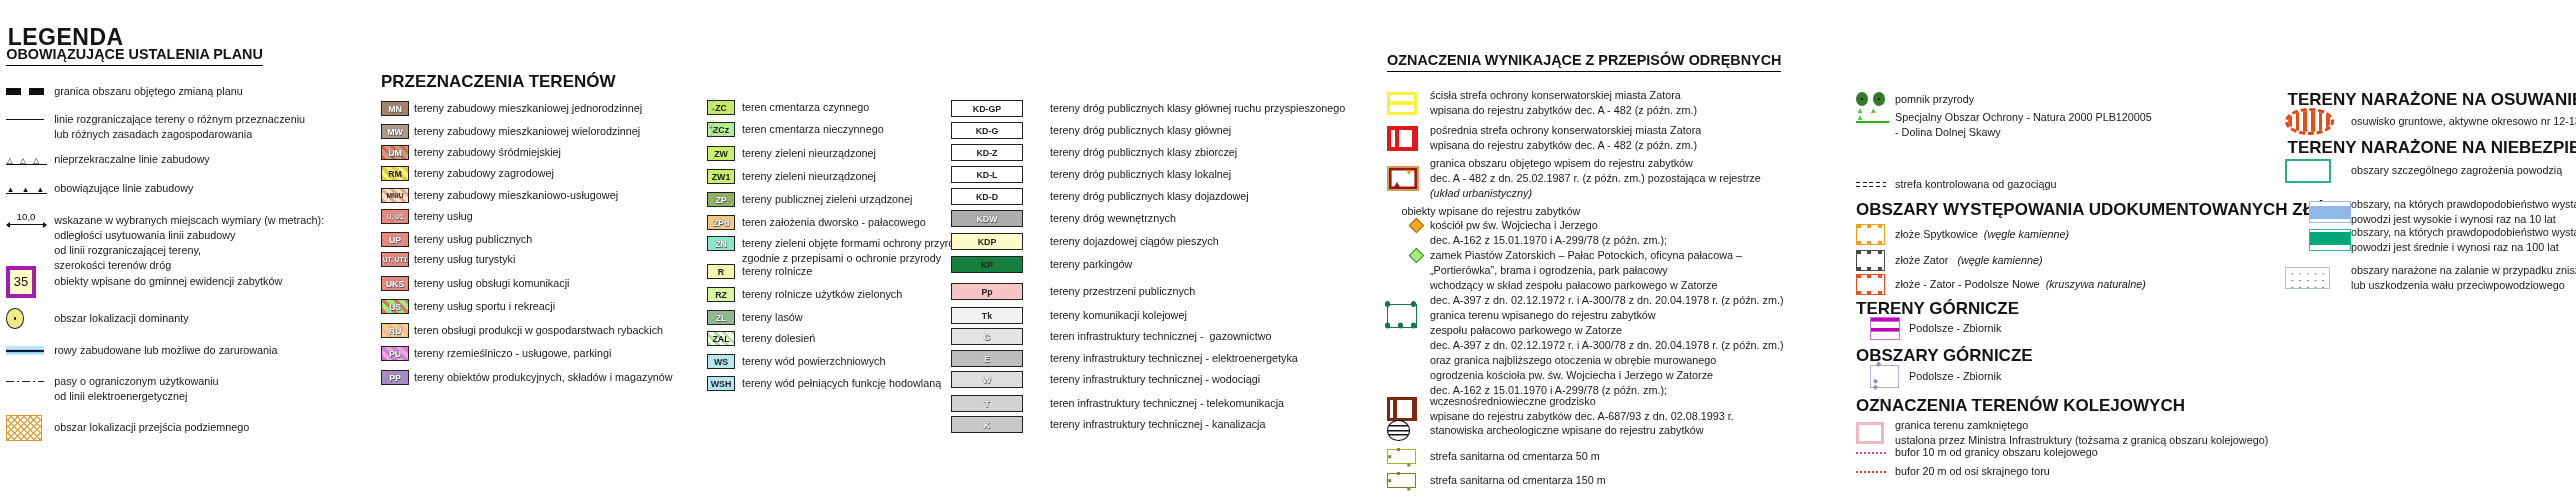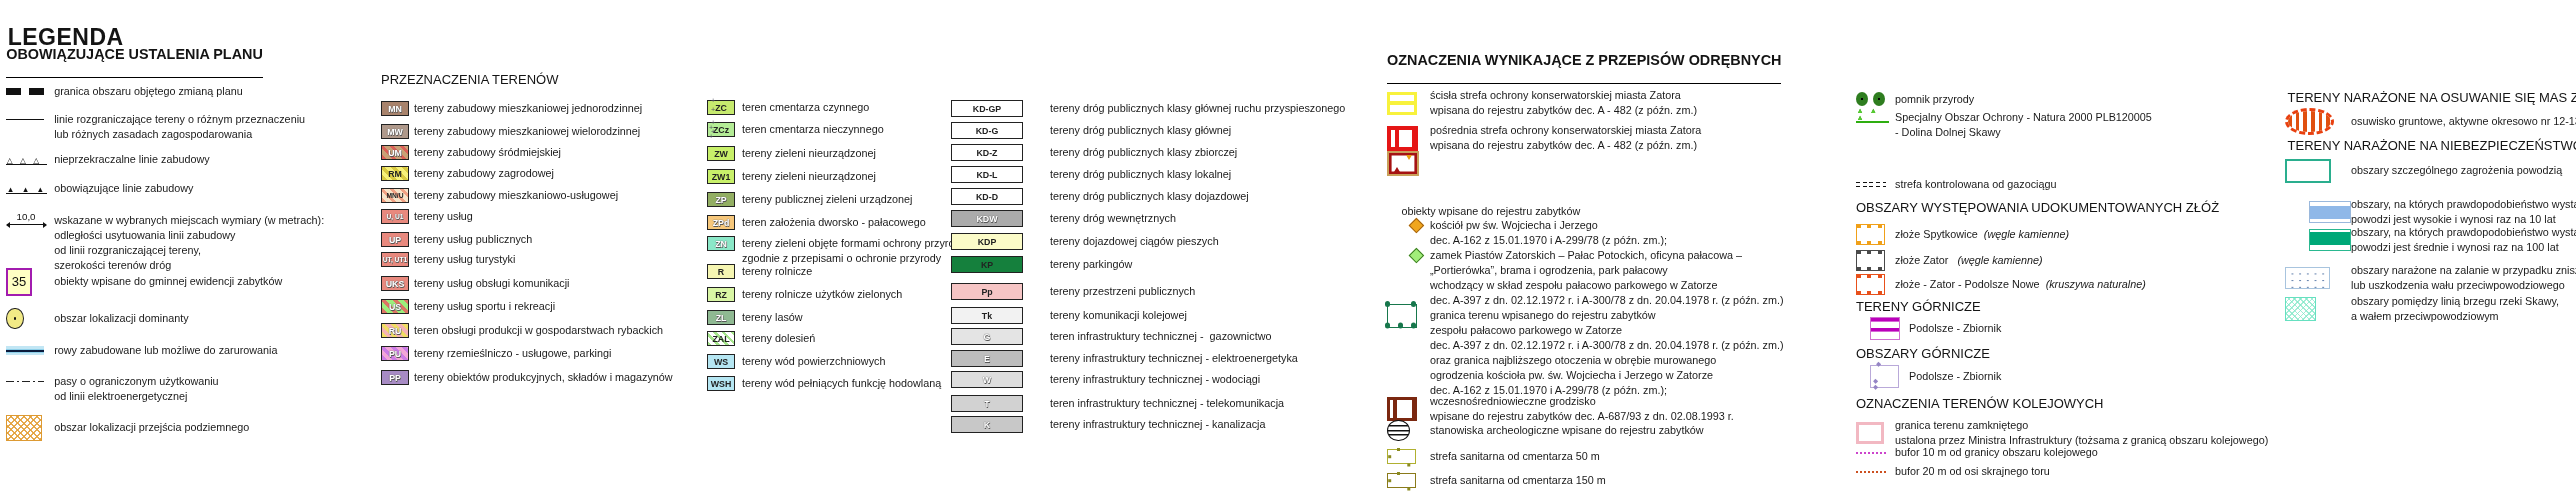--- a/index.html
+++ b/index.html
@@ -5,35 +5,35 @@
   html,body{margin:0;padding:0}
   body{width:3099px;height:497px;background:#fff;position:relative;
        font-family:"Liberation Sans",sans-serif;color:#141414;overflow:hidden}
   .col{position:absolute;top:0;height:497px}
   .r{position:absolute;left:0;display:flex;align-items:flex-start}
   .s{height:15px;display:flex;align-items:center;justify-content:flex-start;flex:0 0 auto;overflow:visible}
   .vc{align-self:center}
   .l{font-size:10.8px;line-height:15px;white-space:pre;width:max-content;color:#1a1a1a}
   .it{font-style:italic}
   .h1{font-size:23px;font-weight:bold;letter-spacing:0.5px;width:max-content}
-  .h2{font-size:14.4px;font-weight:bold;border-bottom:1.5px solid #000;padding-bottom:15px;width:max-content;position:absolute}
-  .h3{font-size:13px;font-weight:normal;width:max-content;position:absolute}
+  .h2{font-size:14.4px;font-weight:bold;border-bottom:1.5px solid #000;padding-bottom:3px;width:max-content;position:absolute}
+  .h3{font-size:17px;font-weight:bold;width:max-content;position:absolute}
   
   .c1 .s{width:48px}
   .sym-granica{width:38px;height:6.2px;background:repeating-linear-gradient(90deg,#111 0 15.5px,transparent 15.5px 23px)}
   .sym-linia{width:38px;height:1px;background:#111}
   .sym-tri{width:41px;height:10.3px;position:relative;border-bottom:1px solid #111}
   .sym-tri::after{content:"△ △ △";position:absolute;left:0.5px;bottom:-1px;font-size:7.7px;letter-spacing:2.6px;color:#111;line-height:1}
   .sym-trif::after{content:"▲ ▲ ▲"}
   .sym-dim{width:41px;height:17.5px;position:relative}
   .sym-dim .ln{position:absolute;left:1px;right:1px;top:12.4px;height:1px;background:#111}
   .sym-dim .ln::before{content:"";position:absolute;left:-1px;top:-2.6px;border:3.1px solid transparent;border-right:4.6px solid #111;border-left:0}
   .sym-dim .ln::after{content:"";position:absolute;right:-1px;top:-2.6px;border:3.1px solid transparent;border-left:4.6px solid #111;border-right:0}
   .dimnum{position:absolute;top:-1px;left:10.3px;font-size:9.8px;color:#111}
-  .sym-35{width:21.6px;height:24px;background:#FFFFC4;border:2px solid #a21caf;display:flex;align-items:center;justify-content:center;font-size:13px;color:#111}
+  .sym-35{width:21.6px;height:24px;background:#FFFFC4;border:4px solid #a21caf;display:flex;align-items:center;justify-content:center;font-size:13px;color:#111}
   .sym-dom{width:15.5px;height:19.6px;border:1px solid #222;border-radius:50%;background:#F2EA86;position:relative}
   .sym-dom::after{content:"";position:absolute;left:50%;top:50%;width:2.6px;height:2.6px;margin:-1.3px 0 0 -1.3px;background:#111;border-radius:50%}
   .sym-rowy{width:38px;height:9.3px;background:linear-gradient(180deg,#C2E6F4 0 2.6px,#8FD0EA 2.6px 3.6px,#0B1B3C 3.6px 5.7px,#8FD0EA 5.7px 6.7px,#C2E6F4 6.7px 9.3px)}
   .sym-pasy{width:38px;height:1px;background:repeating-linear-gradient(90deg,#222 0 8.2px,transparent 8.2px 11.3px,#222 11.3px 13px,transparent 13px 16px)}
   .sym-przejscie{width:34px;height:24px;border:1px solid #DD9A33;background:
      repeating-linear-gradient(45deg,rgba(228,162,60,.9) 0 1.5px,transparent 1.5px 4.6px),
      repeating-linear-gradient(-45deg,rgba(228,162,60,.9) 0 1.5px,transparent 1.5px 4.6px)}
   
   .c2 .s{width:33px}
   .c3 .s{width:35px}
@@ -565,20 +565,23 @@
       <span class="s vc">
         <span class="sym-posr"></span>
       </span>
       <span class="l">pośrednia strefa ochrony konserwatorskiej miasta Zatora
 wpisana do rejestru zabytków dec. A - 482 (z późn. zm.)</span>
     </div>
   <div class="r" style="top:156px">
       <span class="s vc">
         <span class="sym-granwpis"></span>
       </span>
+    <span class="l"><span>granica obszaru objętego wpisem do rejestru zabytków
+dec. A - 482 z dn. 25.02.1987 r. (z późn. zm.) pozostająca w rejestrze</span>
+<span class="it">(układ urbanistyczny)</span></span>
     </div>
   <div class="r" style="top:204px;left:14.4px">
       <span class="l">obiekty wpisane do rejestru zabytków</span>
     </div>
   <div class="r" style="top:218px">
       <span class="s">
         <span class="diamond or"></span>
       </span>
       <span class="l">kościół pw św. Wojciecha i Jerzego
 dec. A-162 z 15.01.1970 i A-299/78 (z późn. zm.);</span>
@@ -738,21 +741,14 @@
       <span class="l">obszary, na których prawdopodobieństwo wystąpienia
 powodzi jest średnie i wynosi raz na 100 lat</span>
     </div>
   <div class="r" style="top:263px">
       <span class="s vc">
         <span class="sym-zalanie"></span>
       </span>
       <span class="l">obszary narażone na zalanie w przypadku zniszczenia
 lub uszkodzenia wału przeciwpowodziowego</span>
     </div>
-  <div class="r" style="top:294px">
-      <span class="s vc">
-        <span class="sym-skawa"></span>
-      </span>
-      <span class="l">obszary pomiędzy linią brzegu rzeki Skawy,
-a wałem przeciwpowodziowym</span>
-    </div>
 </div>
 
 
 </body></html>

